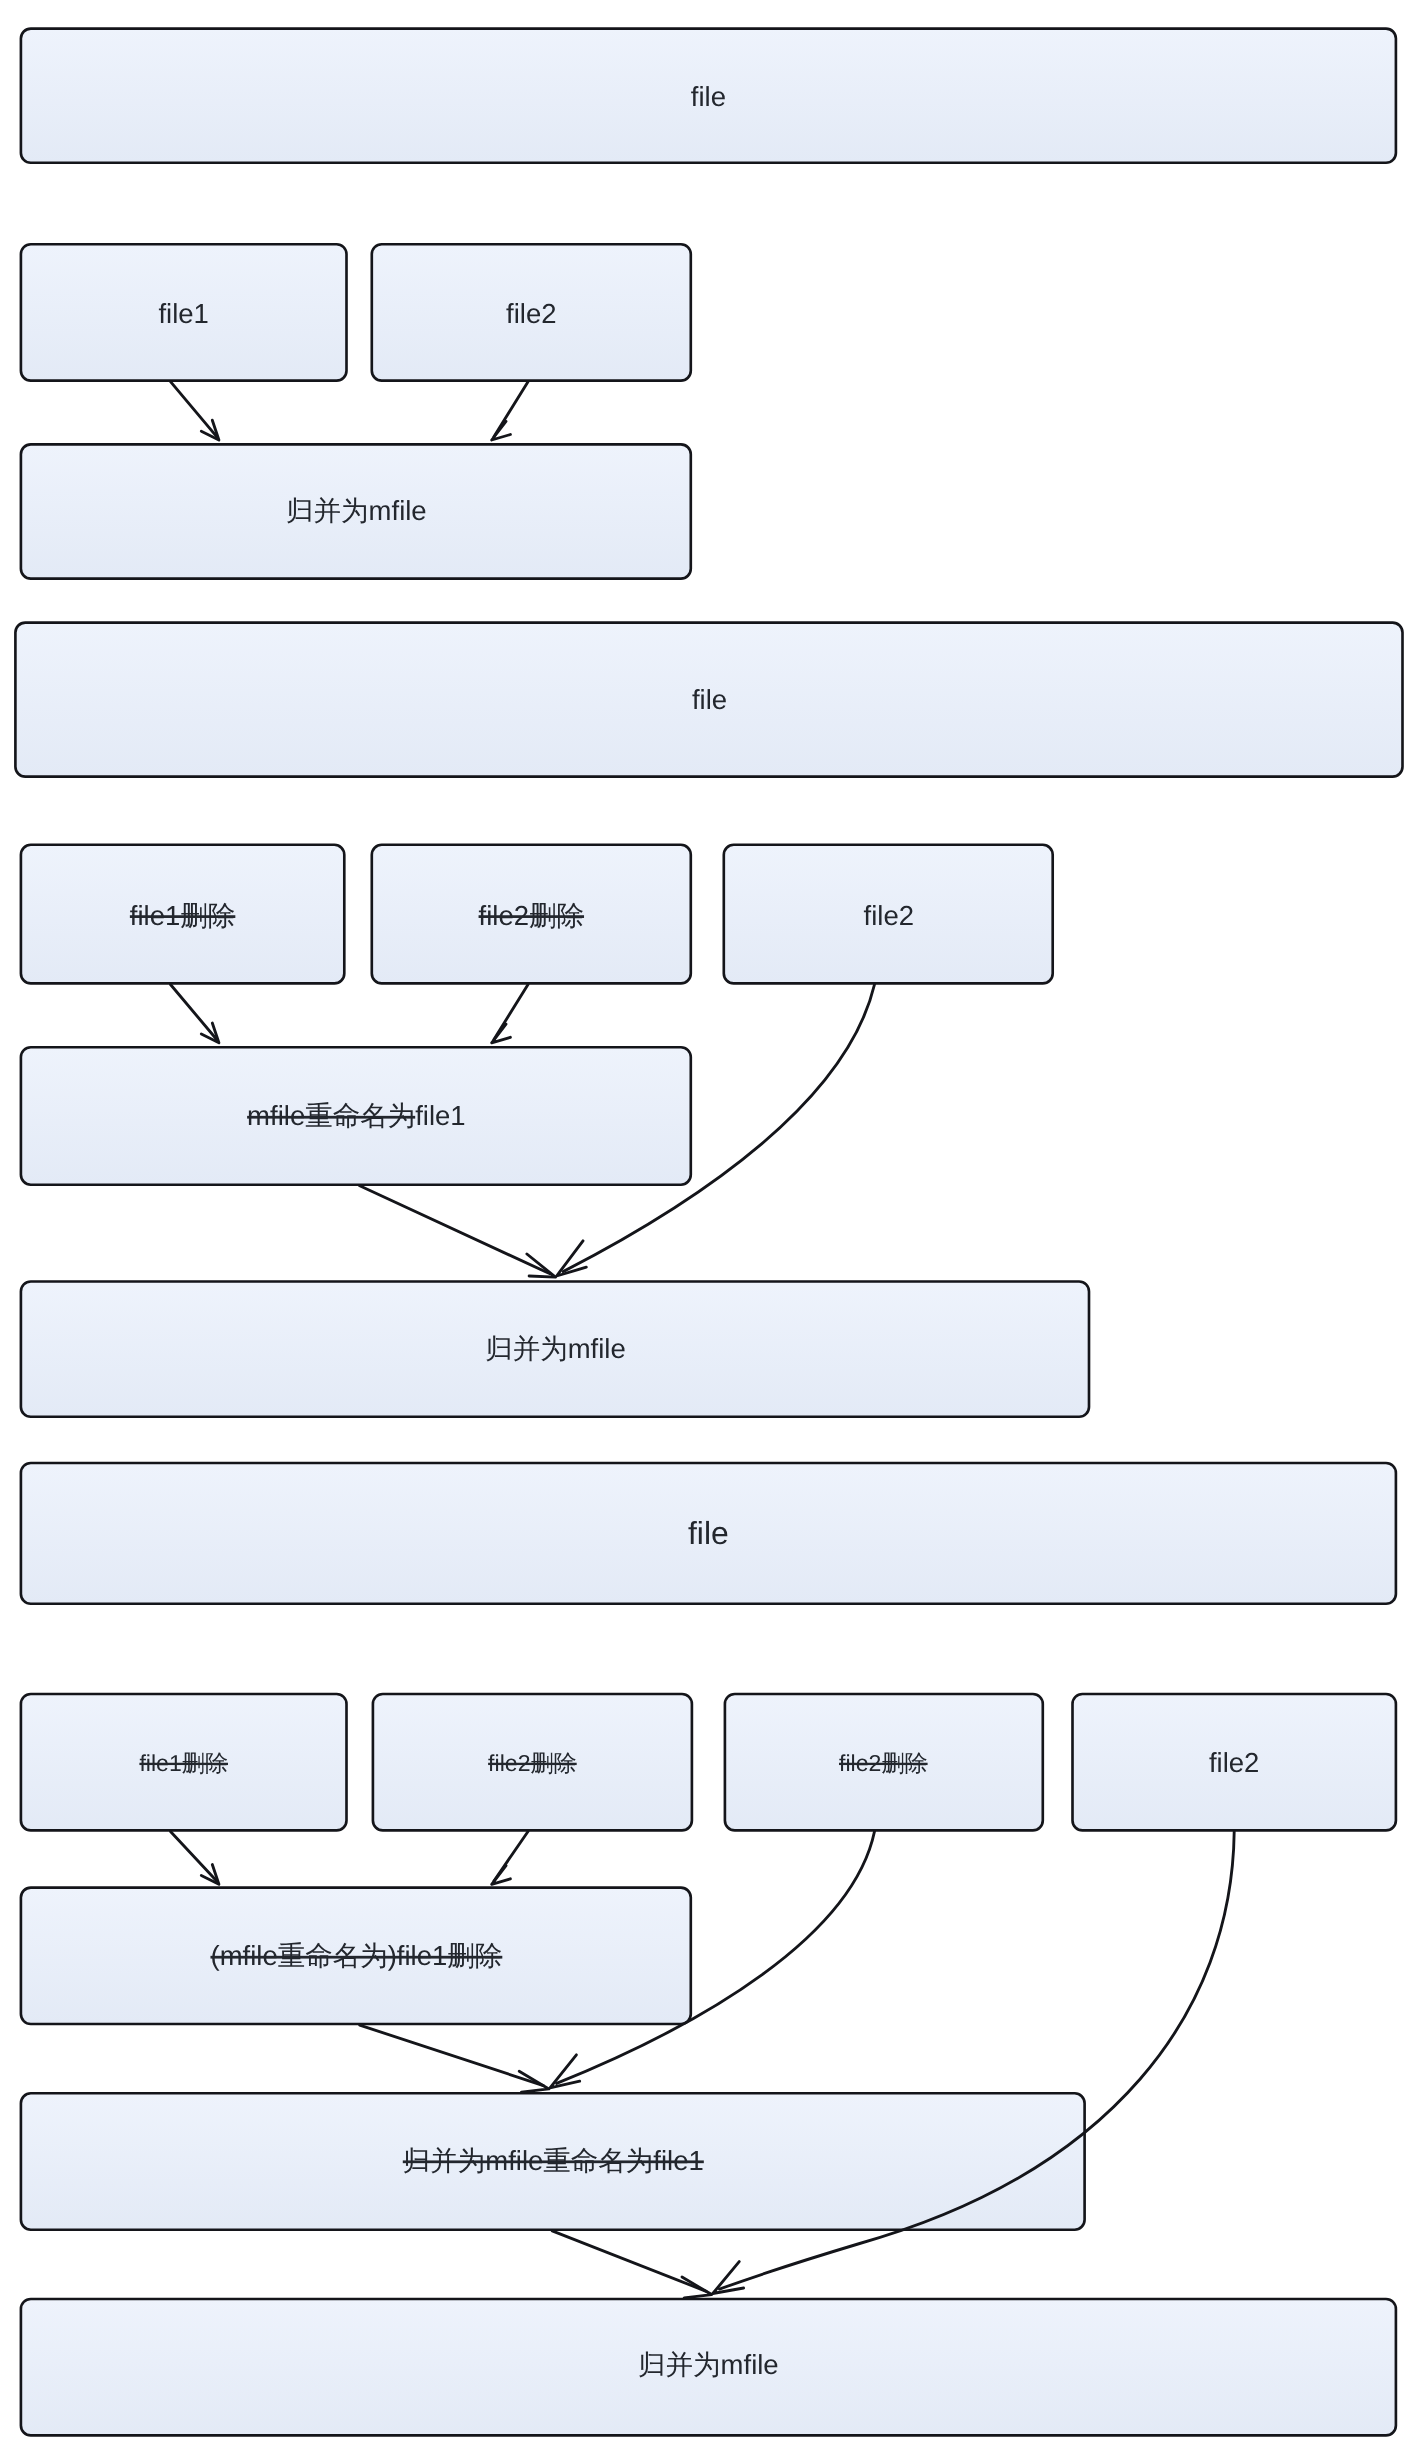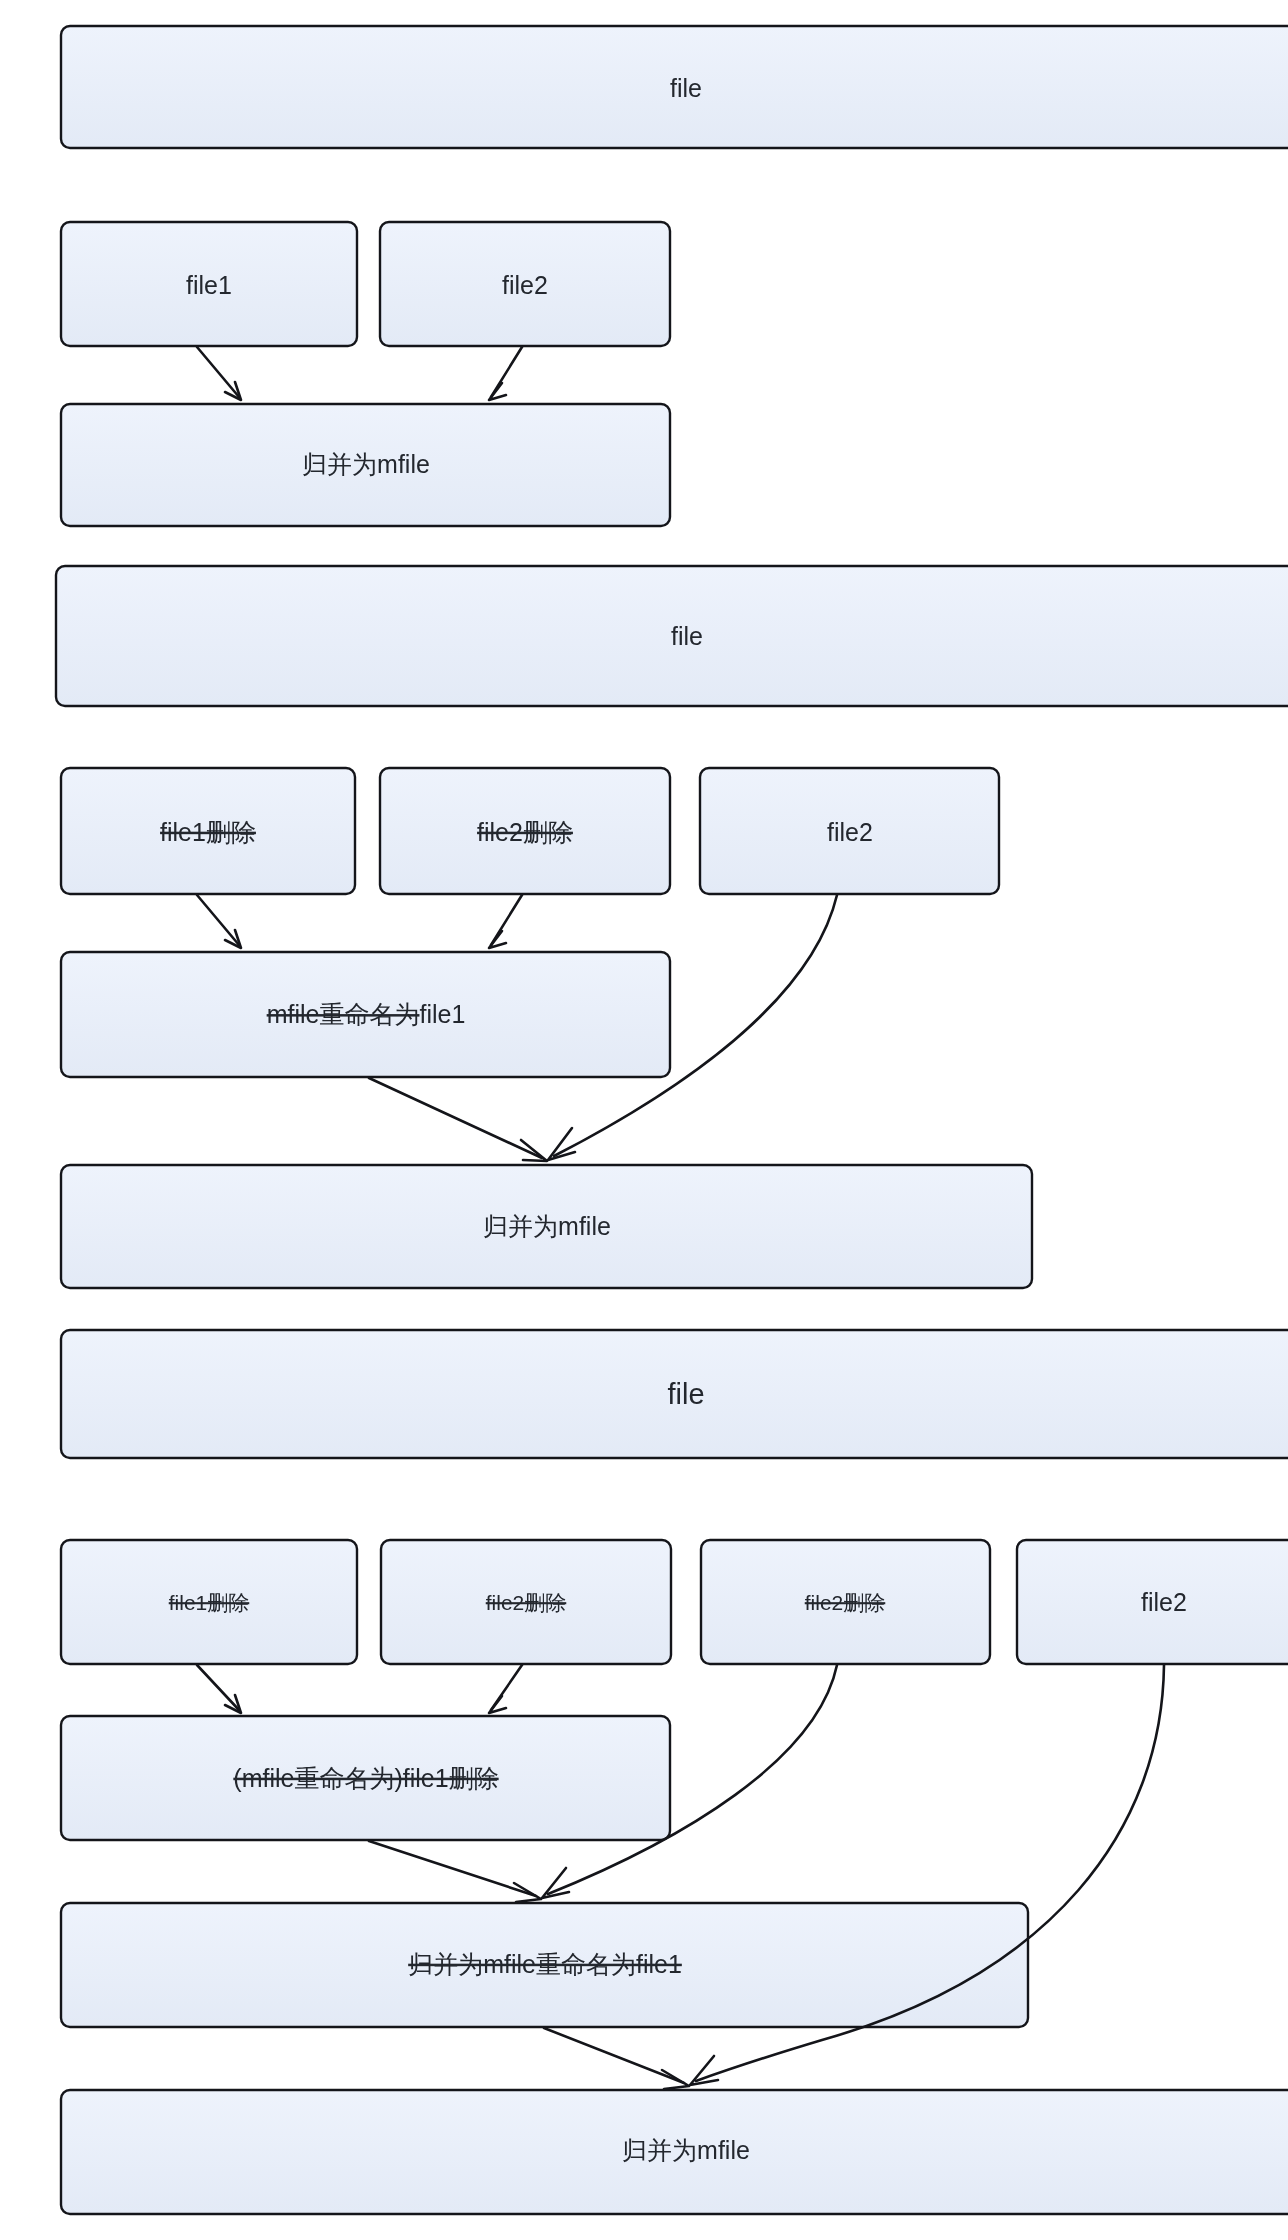--- a/index.html
+++ b/index.html
@@ -10,21 +10,20 @@
   body {
     width: 1288px;
     height: 2240px;
     font-family: "Liberation Sans", "DejaVu Sans", sans-serif;
     overflow: hidden;
   }
   #diagram-root {
     position: relative;
     width: 1064px;
     height: 2240px;
-    margin-left: 42px;
   }
   svg.flow {
     position: absolute;
     left: 0;
     top: 0;
     width: 1288px;
     height: 2240px;
     display: block;
   }
   .node-rect {

